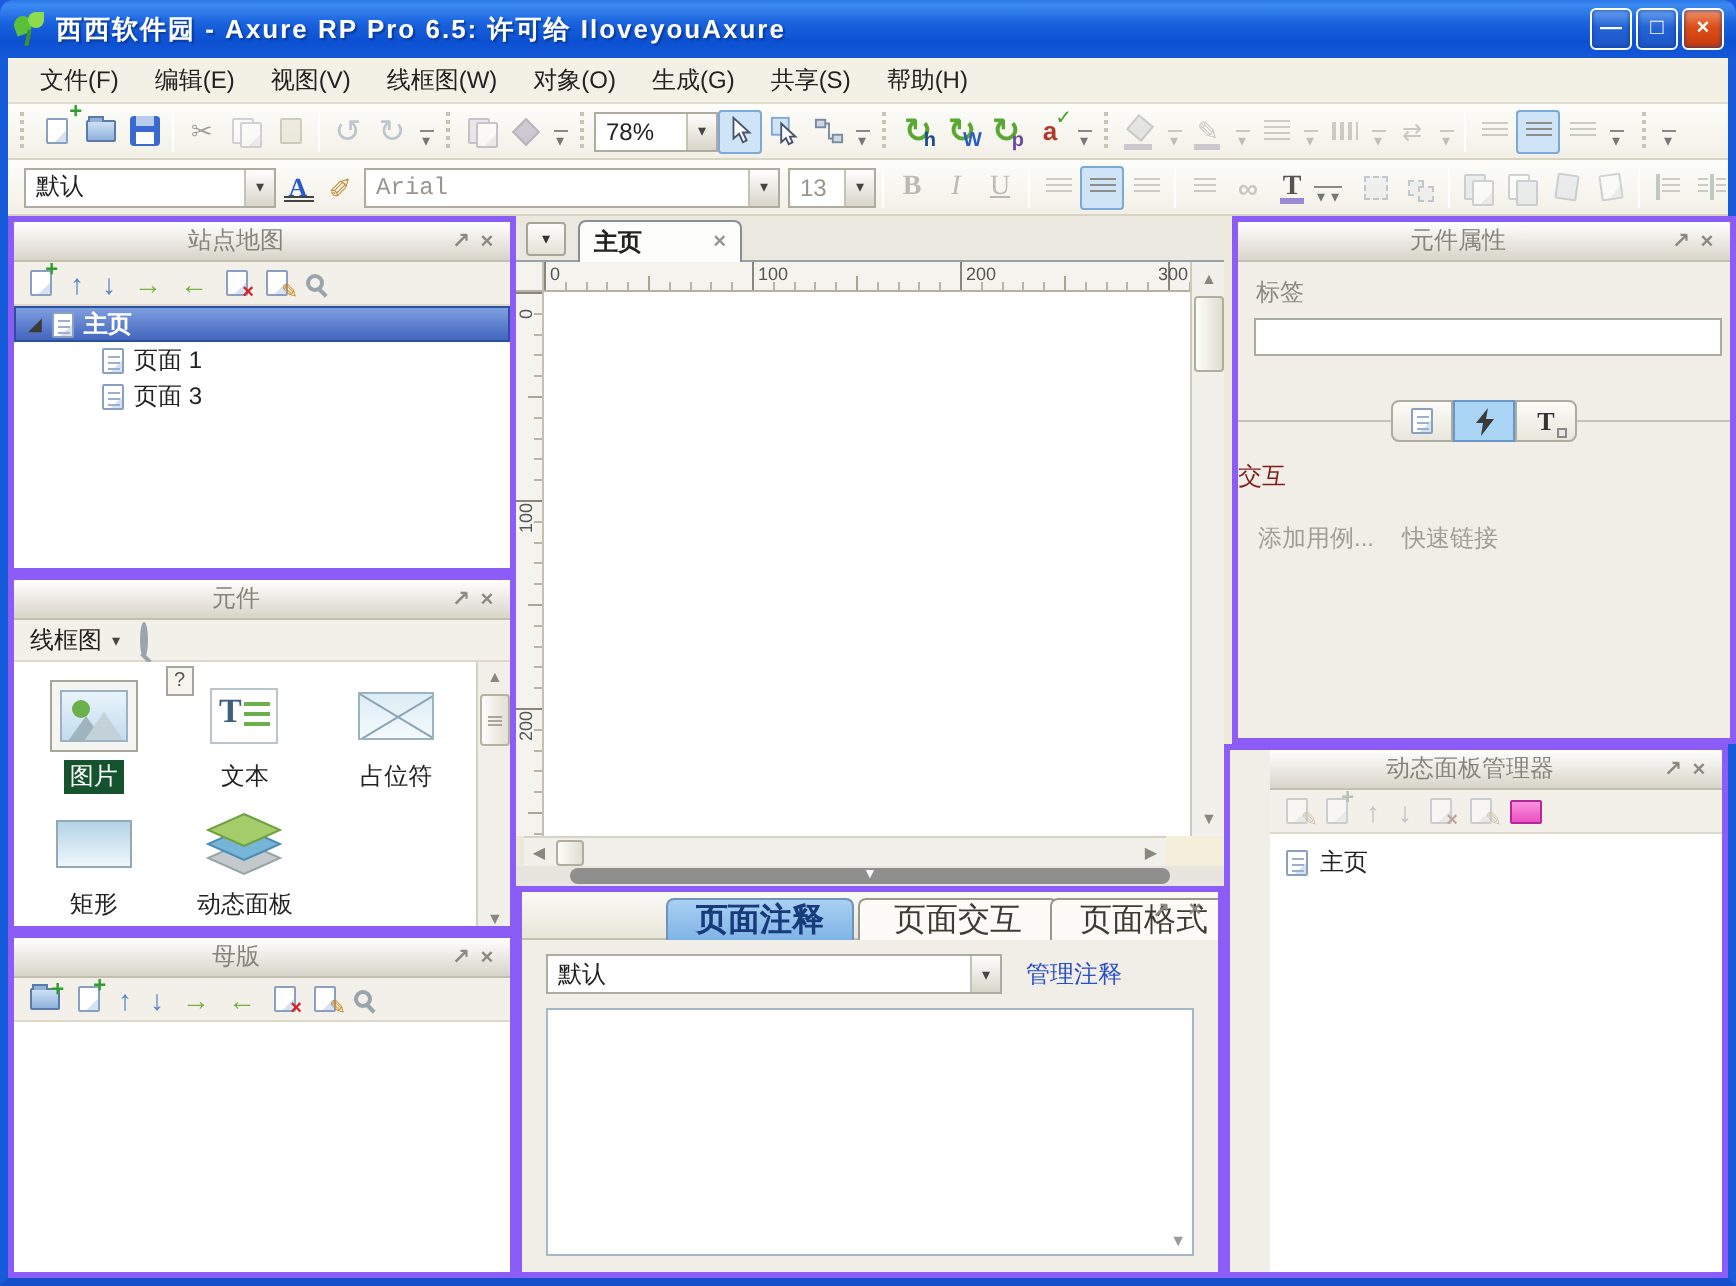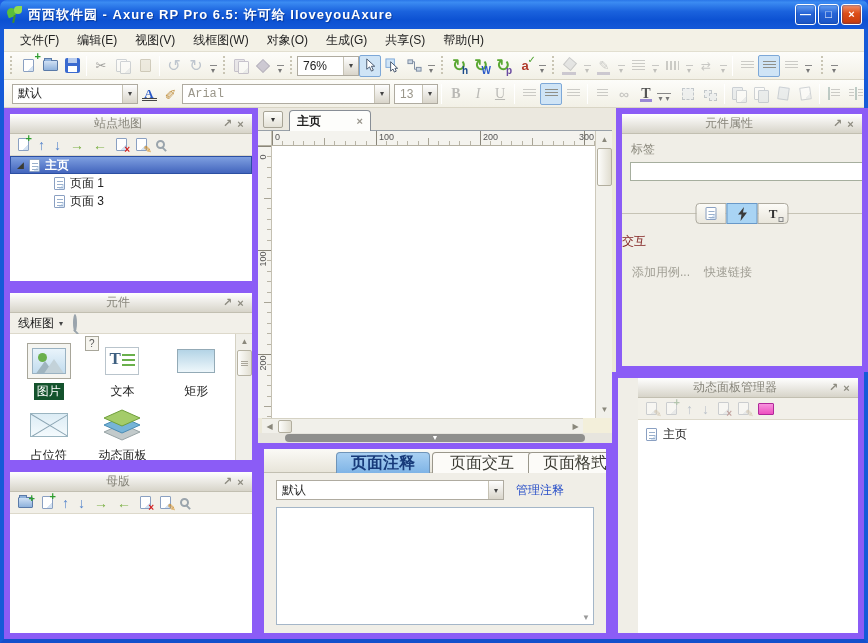--- a/index.html
+++ b/index.html
@@ -71,21 +71,21 @@
   .flop::before { content:""; position:absolute; left:3px; top:0; width:9px; height:5px; background:#b8ccee; }
   .flop::after { content:""; position:absolute; left:3px; bottom:1px; width:9px; height:6px; background:#fff; }
   .mag { width:9px; height:9px; border:2px solid #9aa4ac; border-radius:50%; position:relative; flex:none; }
   .mag::after { content:""; position:absolute; width:2px; height:6px; background:#9aa4ac;
     transform:rotate(-45deg); bottom:-5px; right:-2px; }
   .bars { width:13px; height:9px; background:repeating-linear-gradient(#8f8f88 0 1px,transparent 1px 3px); }
   .arrow-blue { color:#5585cc; font-weight:bold; font-size:14px; }
   .arrow-green { color:#7ab043; font-weight:bold; font-size:14px; }
   .cursor-svg { width:15px; height:15px; }
   
-  .panel { position:absolute; border:6px solid #8b5cf6; background:#f0eee7; overflow:hidden; }
+  .panel { position:absolute; border:3px solid #8b5cf6; background:#f0eee7; overflow:hidden; }
   .phead { height:20px; background:linear-gradient(#ffffff,#d7d4c9); border-bottom:1px solid #c2bfb1;
     display:flex; align-items:center; padding:0 5px; }
   .ptitle { flex:1; text-align:center; color:#87857a; font-size:12px; }
   .hbtn { color:#8d8b80; font-size:11px; width:13px; text-align:center; font-weight:bold; }
   .ptools { height:22px; background:#f2f0e9; border-bottom:1px solid #ddd9cb;
     display:flex; align-items:center; gap:9px; padding:0 8px; }
   .ptools .ic { position:relative; display:flex; align-items:center; }
   
   .sitemap { left:4px; top:108px; width:254px; height:179px; }
   .tree { background:#fff; height:100%; }
@@ -268,21 +268,21 @@
   <span class="ti dis">
       <span class="pg" style="border-color:#8a78c0;background:#d8d0ec"></span>
       <span class="pg" style="margin-left:-7px;margin-top:4px;border-color:#8a78c0"></span>
     </span>
   <span class="ti dis">
       <span style="width:10px;height:10px;background:#9a86d4;transform:rotate(45deg);border:1px solid #6a56a4"></span>
     </span>
   <span class="ofl">▾</span>
   <span class="grip"></span>
   <span class="combo" style="width:62px">
-    <span>76%</span>
+    <span>78%</span>
     <span class="car">▾</span>
   </span>
   <span class="ti active">
     <svg class="cursor-svg" viewBox="0 0 16 16">
         <path d="M4 1 L4 12 L7 9.5 L9 14 L11 13 L9 8.8 L12.5 8.8 Z" fill="#fff" stroke="#44546c" stroke-width="1"></path>
       </svg>
   </span>
   <span class="ti">
     <svg class="cursor-svg" viewBox="0 0 16 16">
         <rect x="1" y="1" width="9" height="9" fill="#cfe4f6" stroke="#7da8d8"></rect>
@@ -520,29 +520,29 @@
         <span class="wicon">
             <span class="txt-ico">
               <span class="t">T</span>
               <span class="ln"></span>
             </span>
           </span>
         <span class="wlabel">文本</span>
       </div>
       <div class="wcell">
         <span class="wicon">
+            <span class="ph-ico"></span>
+          </span>
+        <span class="wlabel">占位符</span>
+      </div>
+      <div class="wcell">
+        <span class="wicon">
             <span class="rect-ico"></span>
           </span>
         <span class="wlabel">矩形</span>
-      </div>
-      <div class="wcell">
-        <span class="wicon">
-            <span class="ph-ico"></span>
-          </span>
-        <span class="wlabel">占位符</span>
       </div>
       <div class="wcell">
         <span class="wicon dp-ico">
           <svg width="40" height="34" viewBox="0 0 40 34">
             <polygon points="20,16 38,24 20,32 2,24" fill="#c2cacb" stroke="#98a4a6"></polygon>
             <polygon points="20,9 38,17 20,25 2,17" fill="#76b4d8" stroke="#4a8cb4"></polygon>
             <polygon points="20,2 38,10 20,18 2,10" fill="#a4cc6a" stroke="#70a03c"></polygon>
           </svg>
         </span>
         <span class="wlabel">动态面板</span>

